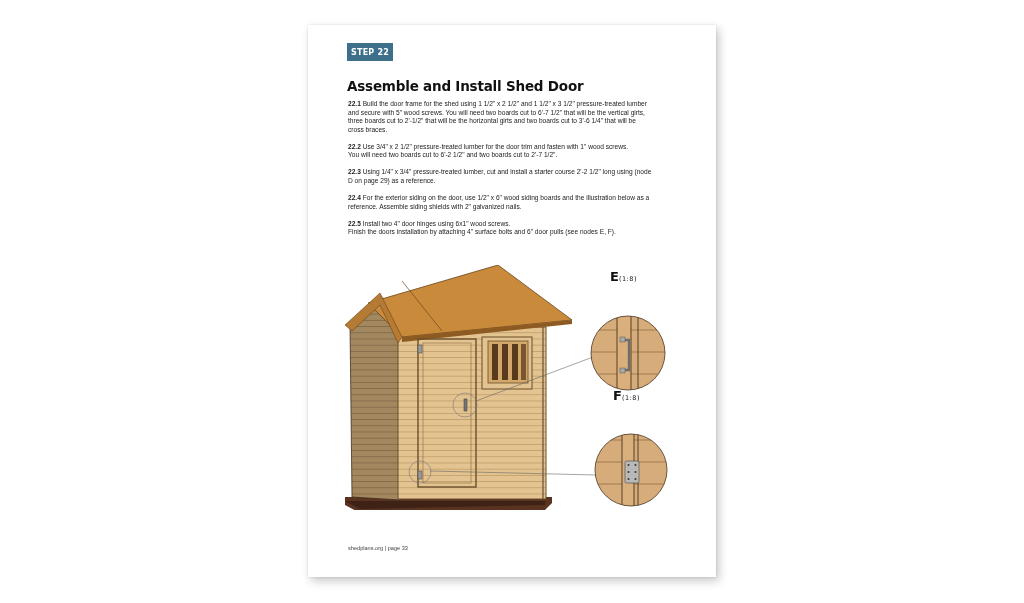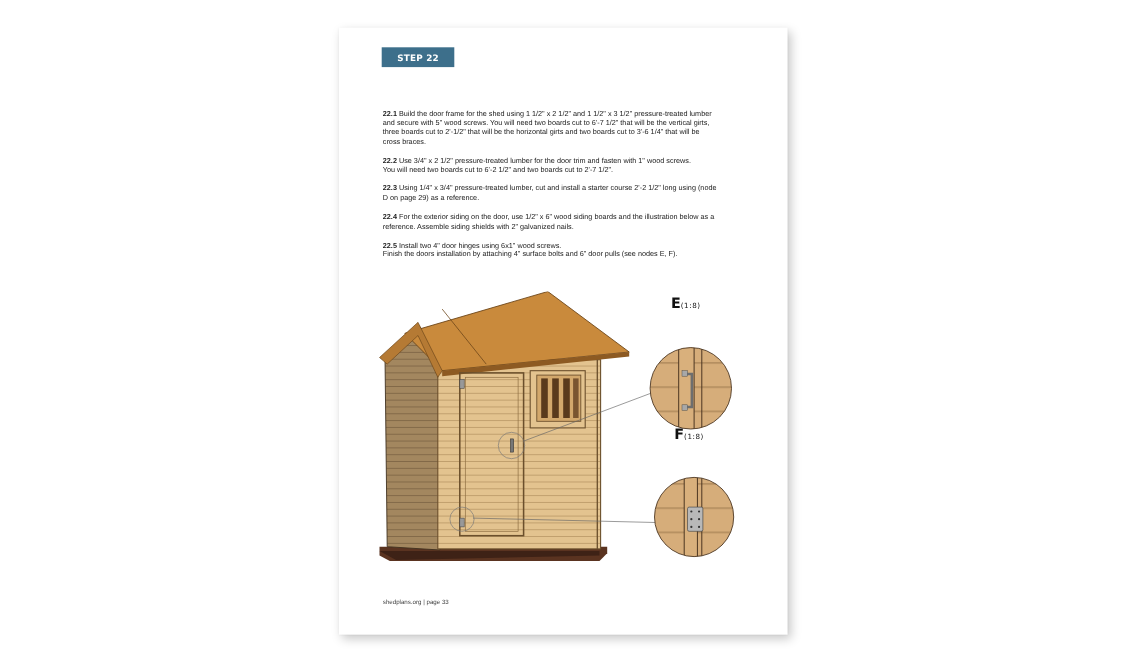--- a/index.html
+++ b/index.html
@@ -6,21 +6,21 @@
     body {
       width: 1024px; height: 603px; background: #ffffff; position: relative; overflow: hidden;
       font-family: "Liberation Sans", sans-serif;
     }
     .page {
       position: absolute; left: 308px; top: 25px; width: 408px; height: 552px;
       background: #ffffff;
       box-shadow: 0 0 2px rgba(0,0,0,0.12), 3px 4px 9px rgba(0,0,0,0.22);
     }
     .badge {
-      position: absolute; left: 39px; top: 18px; width: 66px; height: 18px;
+      position: absolute; left: 39px; top: 18px; width: 46px; height: 18px;
       background: #3d6f8b; color: #ffffff; font-weight: bold; font-size: 8px;
       display: flex; align-items: center; justify-content: center; letter-spacing: 0.2px;
       font-family: "DejaVu Sans", sans-serif;
     }
     .title {
       position: absolute; left: 39px; top: 53px; font-size: 13.5px; font-weight: bold;
       color: #111111; font-family: "DejaVu Sans", sans-serif; letter-spacing: -0.2px;
     }
     .body-text {
       position: absolute; left: 40px; top: 75px; width: 330px;
@@ -44,20 +44,21 @@
   </style>
 </head>
 <body>
 
 <div class="page">
 
   <div class="badge">
     <span>STEP 22</span>
   </div>
 
+  <div class="title">Assemble and Install Shed Door</div>
 
   <div class="body-text">
     <p class="para">
       <span class="line"><span class="num">22.1</span> <span>Build the door frame for the shed using 1 1/2" x 2 1/2" and 1 1/2" x 3 1/2" pressure-treated lumber</span></span>
       <span class="line">and secure with 5" wood screws. You will need two boards cut to 6'-7 1/2" that will be the vertical girts,</span>
       <span class="line">three boards cut to 2'-1/2" that will be the horizontal girts and two boards cut to 3'-6 1/4" that will be</span>
       <span class="line">cross braces.</span>
     </p>
     <p class="para">
       <span class="line"><span class="num">22.2</span> <span>Use 3/4" x 2 1/2" pressure-treated lumber for the door trim and fasten with 1" wood screws.</span></span>

